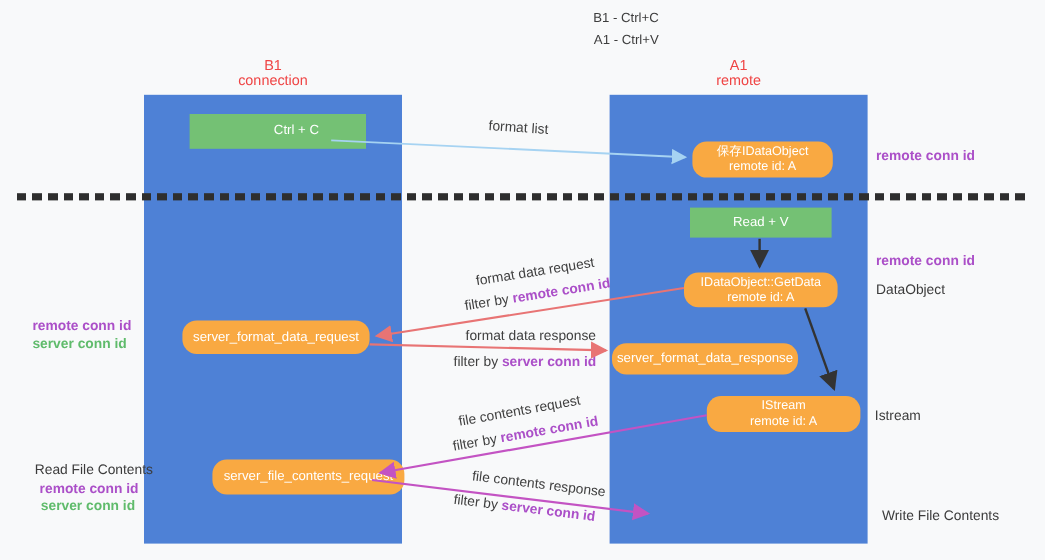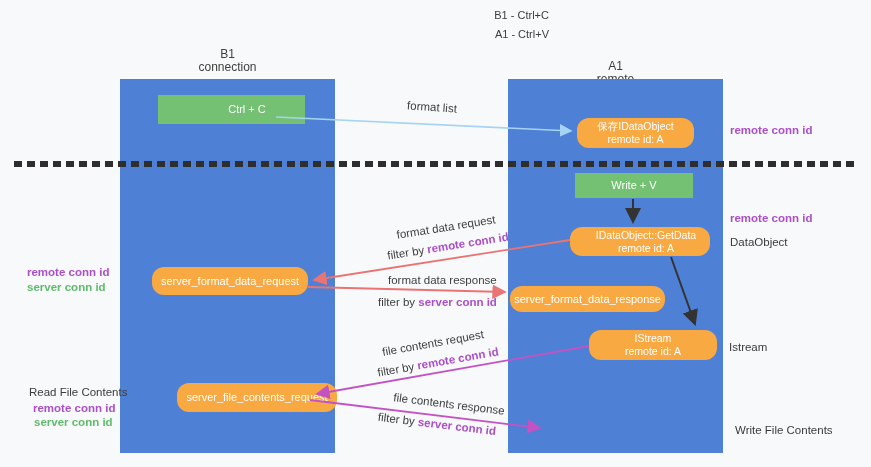--- a/index.html
+++ b/index.html
@@ -11,42 +11,42 @@
     overflow:hidden;
   }
   .abs{position:absolute;}
   .title{
     left:349px;top:6px;width:200px;
     text-align:right;
     font-size:11px;line-height:19px;color:#3d3d3d;
   }
   .col-header{
     top:48px;width:135px;text-align:center;
-    font-size:12px;line-height:13px;color:#404040;
+    font-size:12px;line-height:13px;color:#ef4444;
   }
   .col-header.left{left:160px;}
-  .col-header.right{left:548px;margin-top:12px;}
+  .col-header.right{left:548px;}
   .column{
     top:79px;width:215px;height:374px;
     background:var(--column-blue);
   }
   .column.left{left:120px;}
   .column.right{left:508px;}
   .box{
     color:#fff;text-align:center;
     display:flex;flex-direction:column;justify-content:center;
     font-size:11px;line-height:13px;
     z-index:3;
   }
   .green{background:var(--box-green);}
   .orange{background:var(--box-orange);border-radius:12px;}
   .b-ctrlc{left:158px;top:95px;width:116px;height:29px;padding-left:31px;}
   .b-save{left:577px;top:118px;width:117px;height:30px;font-size:10.5px;}
   .b-ctrlv{left:575px;top:173px;width:118px;height:25px;}
-  .b-getdata{left:570px;top:227px;width:128px;height:29px;font-size:10.5px;padding-left:12px;}
+  .b-getdata{left:570px;top:227px;width:128px;height:29px;font-size:10.5px;}
   .b-freq{left:152px;top:267px;width:156px;height:28px;}
   .b-fres{left:510px;top:286px;width:155px;height:26px;}
   .b-istream{left:589px;top:330px;width:128px;height:30px;font-size:10.5px;}
   .b-fcreq{left:150px;top:383px;width:160px;height:29px;margin-left:27px;}
   .b-fcres{left:545px;top:417px;width:160px;height:26px;}
   .flow-label{
     font-size:11.5px;color:#3f3f3f;text-align:center;z-index:4;white-space:nowrap;
   }
   .kw-purple{color:var(--label-purple);font-weight:bold;}
   .side-label{font-size:11.5px;white-space:nowrap;z-index:4;}
@@ -90,21 +90,21 @@
   <div class="abs column right"></div>
 
   <div class="abs box green b-ctrlc">
     <div>Ctrl + C</div>
   </div>
   <div class="abs box orange b-save">
     <div>保存IDataObject</div>
     <div>remote id: A</div>
   </div>
   <div class="abs box green b-ctrlv">
-    <div>Write + V</div>
+    <div>Read + V</div>
   </div>
   <div class="abs box orange b-getdata">
     <div>IDataObject::GetData</div>
     <div>remote id: A</div>
   </div>
   <div class="abs box orange b-freq">
     <div>server_format_data_request</div>
   </div>
   <div class="abs box orange b-fres">
     <div>server_format_data_response</div>

